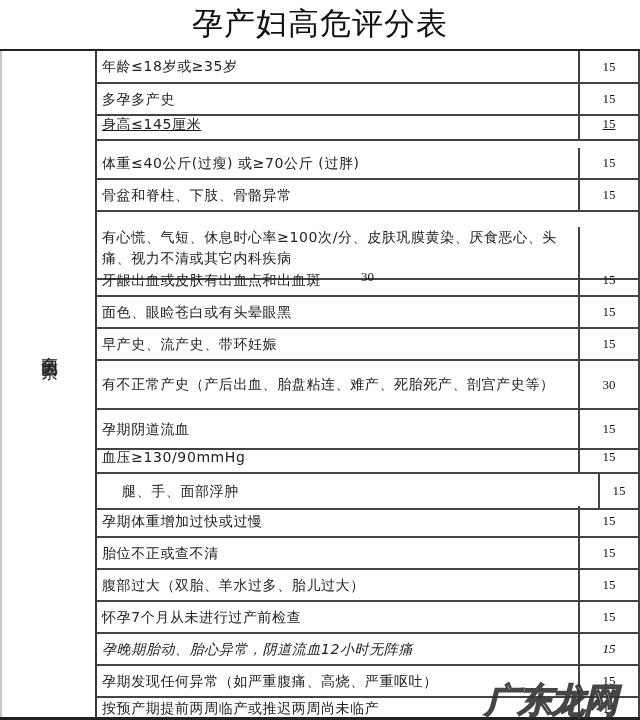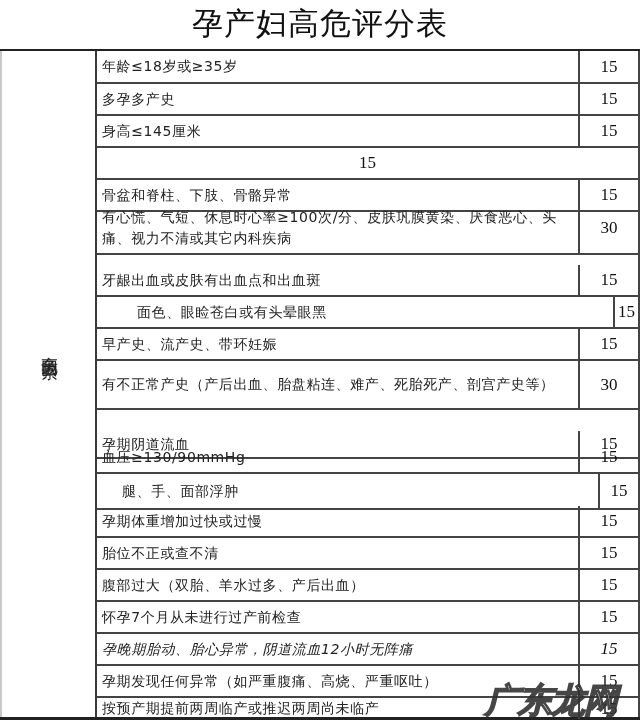--- a/index.html
+++ b/index.html
@@ -97,21 +97,21 @@
       align-items: center;
       line-height: 21px;
       letter-spacing: 0.6px;
     }
     .score {
       flex: 1;
       display: flex;
       align-items: center;
       justify-content: center;
       font-family: "Liberation Serif", "DejaVu Serif", serif;
-      font-size: 17px;
+      font-size: 13px;
       color: #111;
       padding-right: 2px;
     }
     .right-edge {
       position: absolute;
       right: 0;
       top: 0;
       bottom: 0;
       width: 2px;
       background: #444;
@@ -144,73 +144,74 @@
   </div>
   <div class="rows" id="rows">
       <div class="row" style="top: 0px; height: 33px;">
         <div class="desc">年龄≤18岁或≥35岁</div>
         <div class="score">15</div>
       </div>
       <div class="row" style="top: 33px; height: 32px;">
         <div class="desc">多孕多产史</div>
         <div class="score">15</div>
       </div>
-      <div class="row" style="top: 65px; height: 32px;">
+      <div class="row" style="top: 58px; height: 32px; text-decoration: underline;">
         <div class="desc">身高≤145厘米</div>
         <div class="score">15</div>
       </div>
       <div class="row" style="top: 97px; height: 32px;">
+        <div class="desc">体重≤40公斤(过瘦) 或≥70公斤 (过胖)</div>
         <div class="score">15</div>
       </div>
       <div class="row" style="top: 129px; height: 32px;">
         <div class="desc">骨盆和脊柱、下肢、骨骼异常</div>
         <div class="score">15</div>
       </div>
-      <div class="row" style="top: 151px; height: 53px;">
+      <div class="row" style="top: 176px; height: 53px; flex-direction: column;">
         <div class="desc">有心慌、气短、休息时心率≥100次/分、皮肤巩膜黄染、厌食恶心、头痛、视力不清或其它内科疾病</div>
         <div class="score">30</div>
       </div>
       <div class="row" style="top: 214px; height: 32px;">
         <div class="desc">牙龈出血或皮肤有出血点和出血斑</div>
         <div class="score">15</div>
       </div>
-      <div class="row" style="top: 246px; height: 32px; padding-left: 35px;">
+      <div class="row" style="top: 246px; height: 32px;">
         <div class="desc">面色、眼睑苍白或有头晕眼黑</div>
         <div class="score">15</div>
       </div>
       <div class="row" style="top: 278px; height: 32px;">
         <div class="desc">早产史、流产史、带环妊娠</div>
         <div class="score">15</div>
       </div>
       <div class="row" style="top: 310px; height: 49px;">
         <div class="desc">有不正常产史（产后出血、胎盘粘连、难产、死胎死产、剖宫产史等）</div>
         <div class="score">30</div>
       </div>
-      <div class="row" style="top: 380px; height: 28px;">
+      <div class="row" style="top: 359px; height: 40px;">
         <div class="desc">孕期阴道流血</div>
         <div class="score">15</div>
       </div>
       <div class="row" style="top: 391px; height: 32px; justify-content: space-between;">
         <div class="desc">血压≥130/90mmHg</div>
         <div class="score">15</div>
       </div>
       <div class="row" style="top: 423px; height: 36px; padding-left: 20px;">
         <div class="desc">腿、手、面部浮肿</div>
         <div class="score">15</div>
       </div>
       <div class="row" style="top: 455px; height: 32px;">
         <div class="desc">孕期体重增加过快或过慢</div>
         <div class="score">15</div>
       </div>
       <div class="row" style="top: 487px; height: 32px;">
         <div class="desc">胎位不正或查不清</div>
         <div class="score">15</div>
       </div>
       <div class="row" style="top: 519px; height: 32px;">
-        <div class="desc">腹部过大（双胎、羊水过多、产后出血）</div>
+        <div class="desc">腹部过大（双胎、羊水过多、胎儿过大）</div>
         <div class="score">15</div>
       </div>
       <div class="row" style="top: 551px; height: 32px;">
         <div class="desc">怀孕7个月从未进行过产前检查</div>
         <div class="score">15</div>
       </div>
       <div class="row" style="top: 583px; height: 32px; font-style: italic;">
         <div class="desc">孕晚期胎动、胎心异常，阴道流血12小时无阵痛</div>
         <div class="score">15</div>
       </div>

